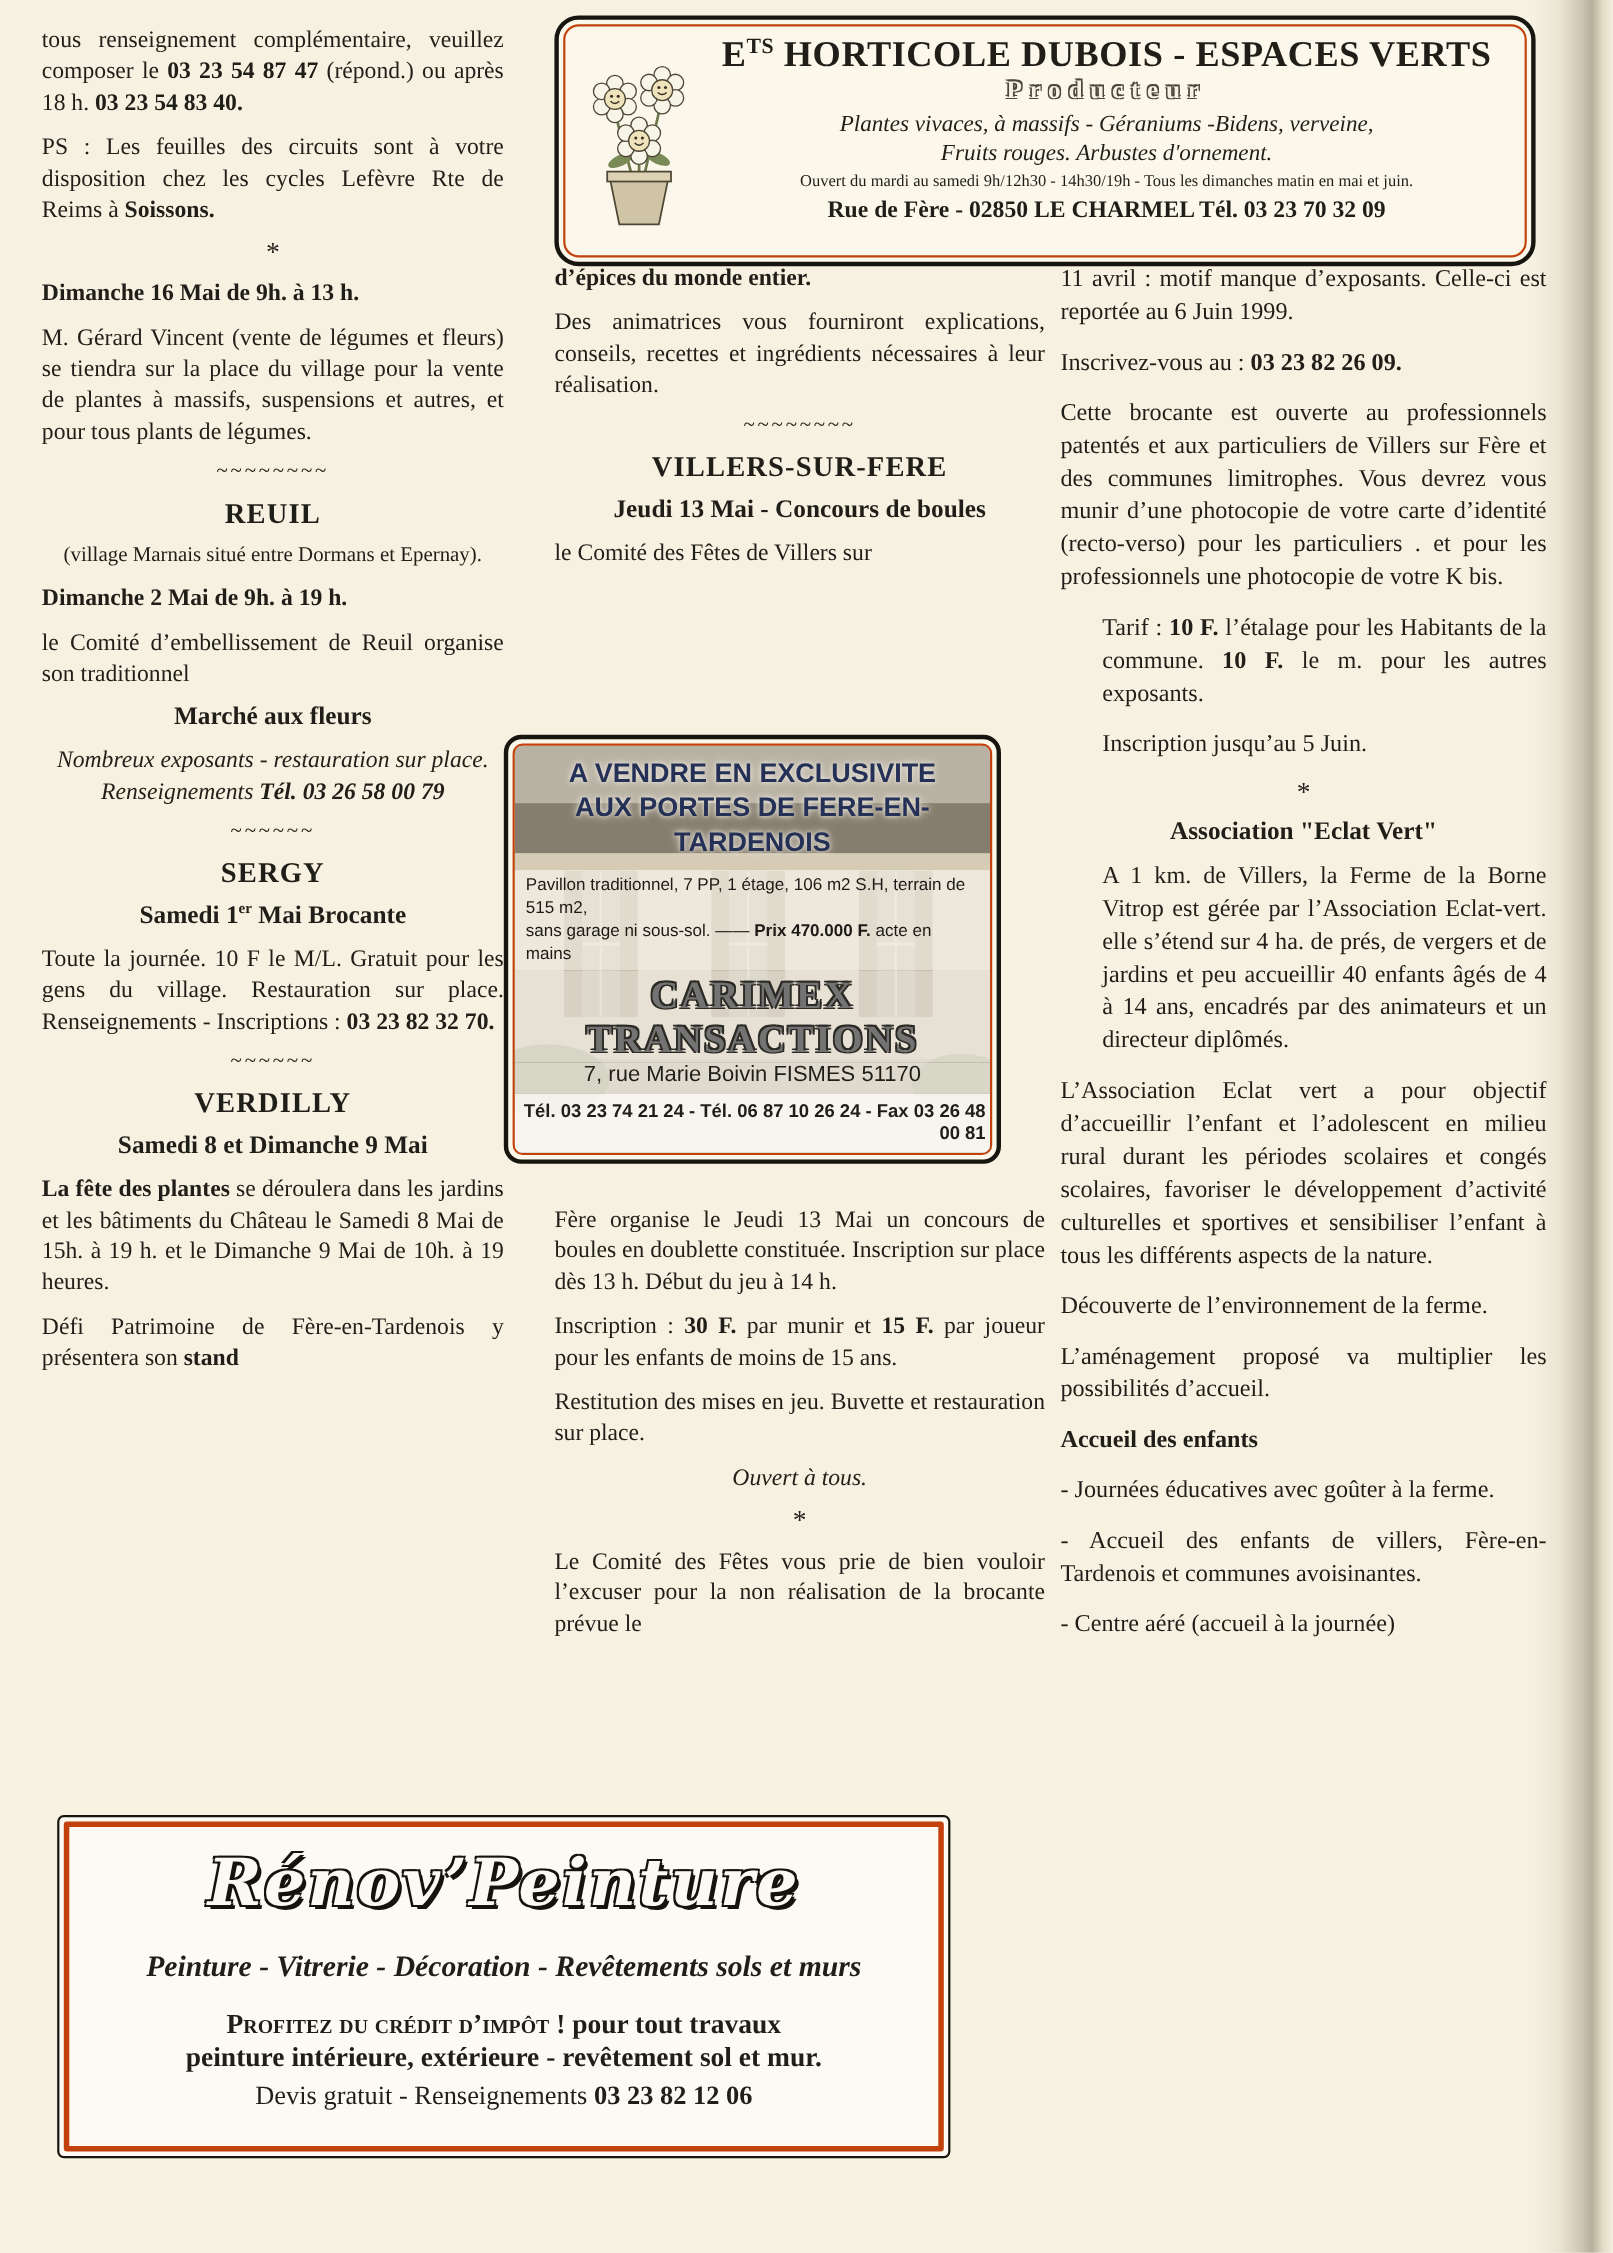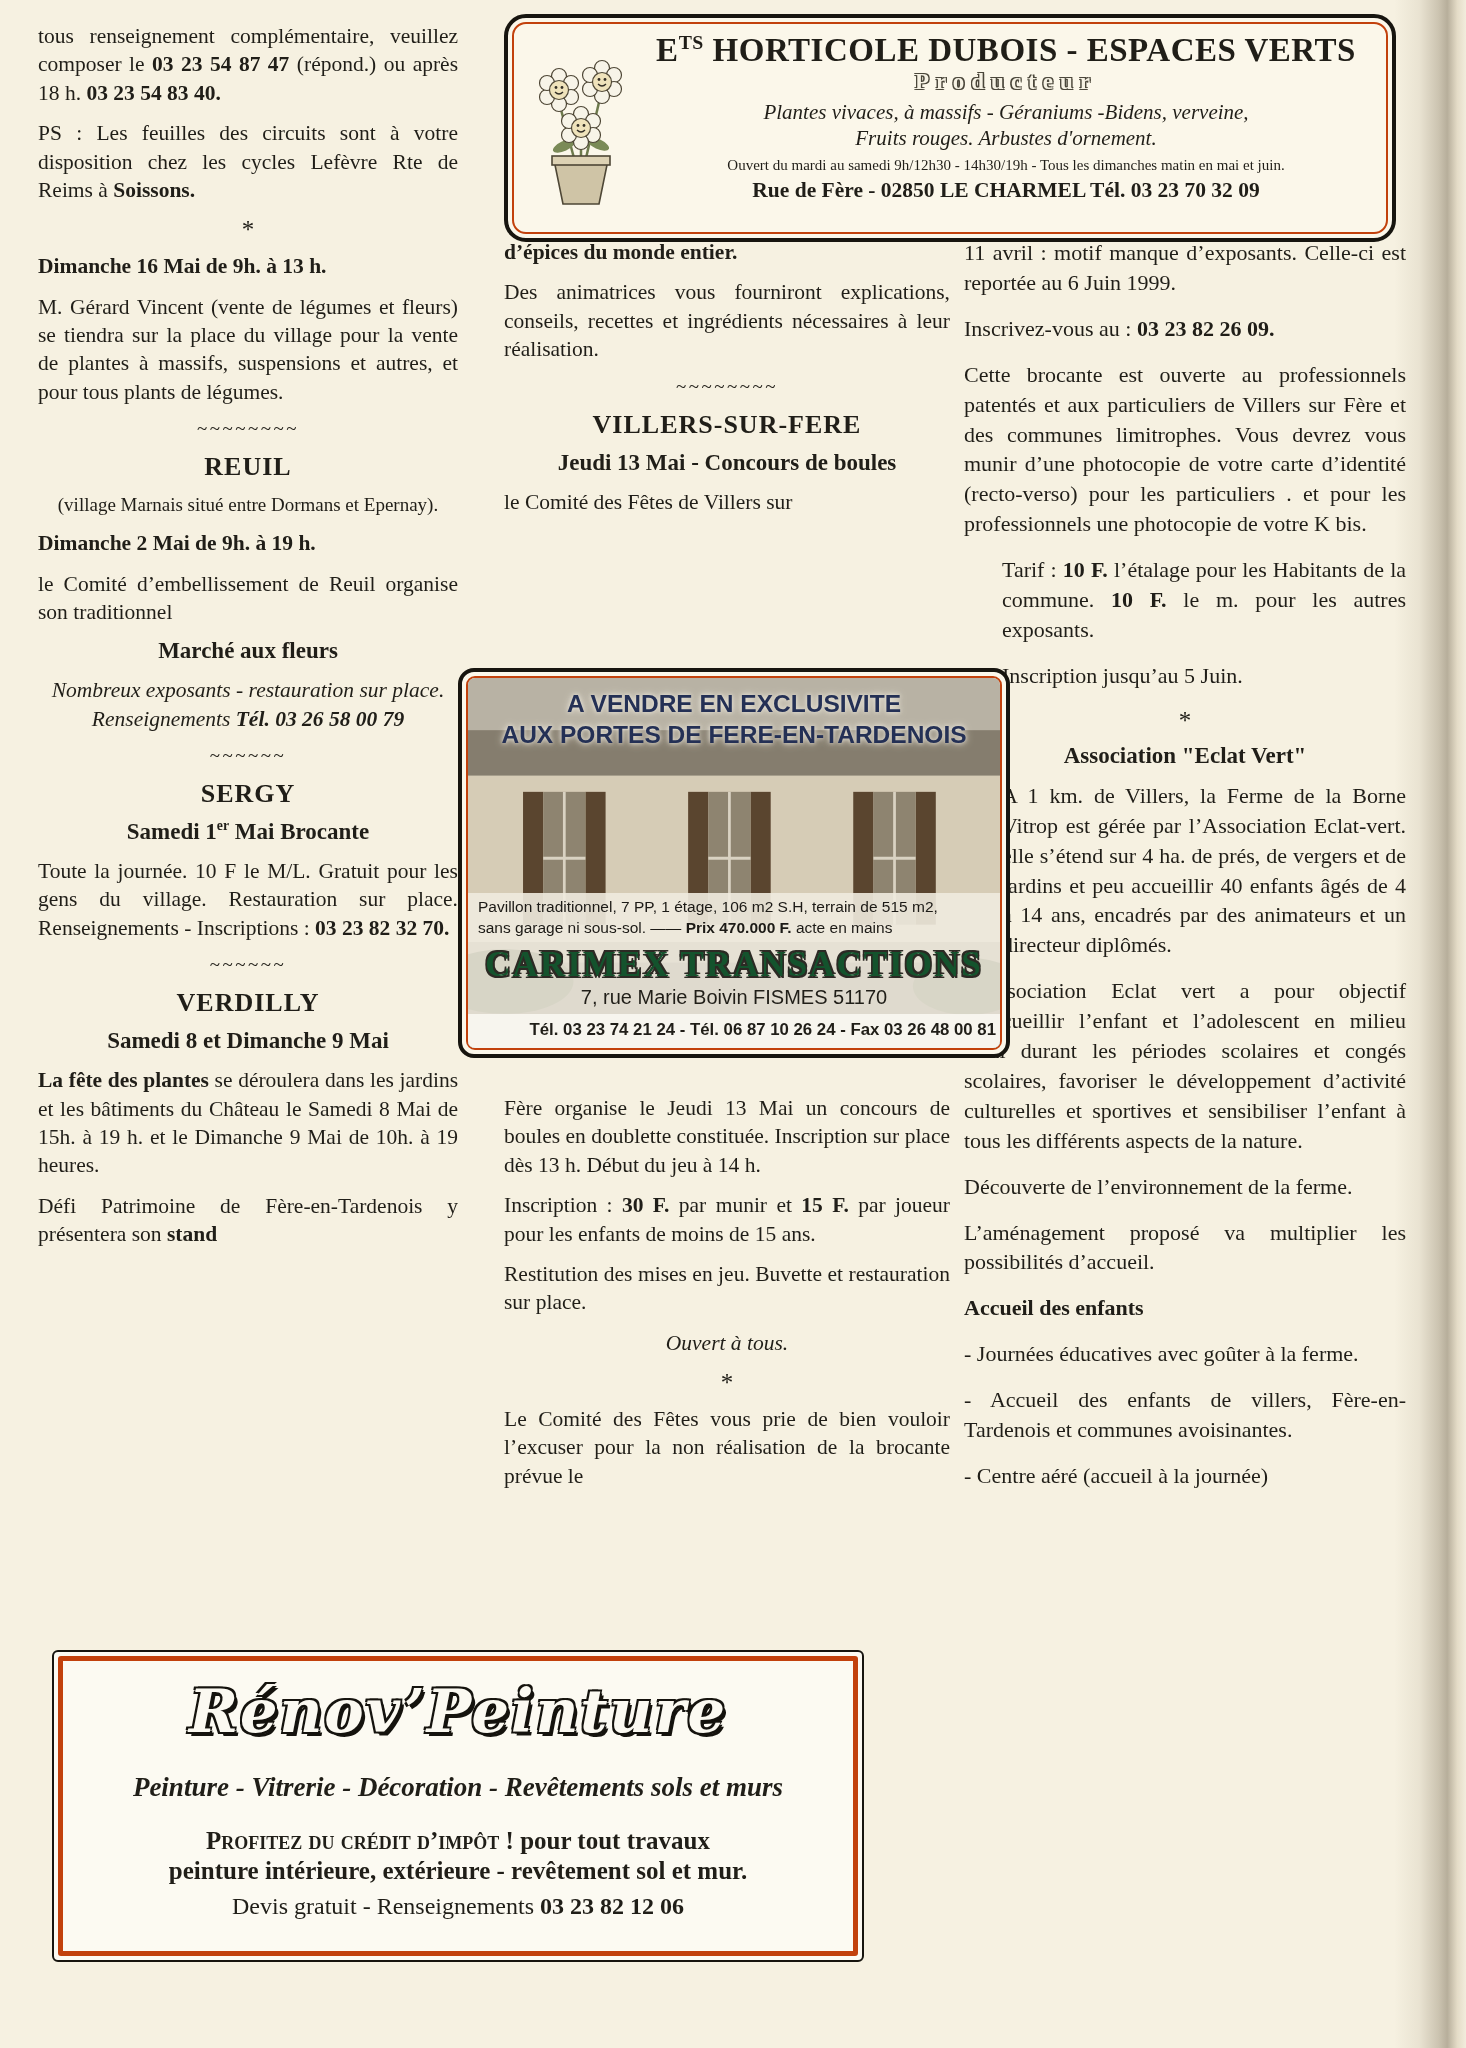--- a/index.html
+++ b/index.html
@@ -42,37 +42,37 @@
   .hd-sub {
     font-size:23px; font-weight:bold; letter-spacing:7px; margin:0 0 4px;
     color:#f6f2e4;
     text-shadow:-1.3px -1.3px 0 #4a463a, 1.3px -1.3px 0 #4a463a, -1.3px 1.3px 0 #4a463a, 1.3px 1.3px 0 #4a463a;
   }
   .hd-desc { font-size:21px; font-style:italic; line-height:1.24; }
   .hd-hours { font-size:15px; margin-top:6px; }
   .hd-addr { font-size:21.5px; font-weight:bold; margin-top:4px; }
 
   
-  .ad-carimex { left:458px; top:668px; width:552px; height:390px; border-radius:16px; }
+  .ad-carimex { left:458px; top:668px; width:452px; height:390px; border-radius:16px; }
   .ad-carimex .ad-inner { border-radius:9px; display:flex; flex-direction:column; }
   .house-photo { position:absolute; inset:0; width:100%; height:100%; }
   .cx-header {
     position:relative; margin-top:10px; font-family:"Liberation Sans",sans-serif;
     font-weight:bold; font-size:24.5px; line-height:1.28; color:#243055; text-align:center;
     text-shadow:0 0 9px rgba(236,232,220,.95), 0 0 4px rgba(236,232,220,.9);
   }
   .cx-bottom { position:relative; margin-top:auto; }
   .cx-desc {
     background:rgba(239,235,223,.9); font-family:"Liberation Sans",sans-serif;
     font-size:15.5px; line-height:1.35; padding:4px 10px 3px; text-align:left; color:#1c1a16;
   }
   .cx-name {
     background:rgba(232,228,216,.88); padding:3px 0 1px;
     font-size:35px; font-weight:bold; letter-spacing:2px; text-align:center;
-    color:#14532d;
+    color:#737373;
     text-shadow:-1.6px -1.6px 0 #2c2a24, 1.6px -1.6px 0 #2c2a24, -1.6px 1.6px 0 #2c2a24, 1.6px 1.6px 0 #2c2a24;
   }
   .cx-addr { background:rgba(232,228,216,.88); font-family:"Liberation Sans",sans-serif; font-size:20px; text-align:center; padding:0 12px 5px; }
   .cx-phones { background:rgba(251,249,243,.96); font-family:"Liberation Sans",sans-serif; font-weight:bold; font-size:16.8px; text-align:right; padding:6px 4px 8px; }
 
   
   .ad-renov { left:52px; top:1650px; width:812px; height:312px; border-radius:6px; border-width:2.5px; background:#fcfaf2; }
   .ad-renov .ad-inner { border-width:5px; border-radius:3px; text-align:center; padding:16px 20px 10px; background:#fcfaf2; }
   .rv-name {
     font-family:"DejaVu Serif", serif; font-style:italic; font-weight:bold;

